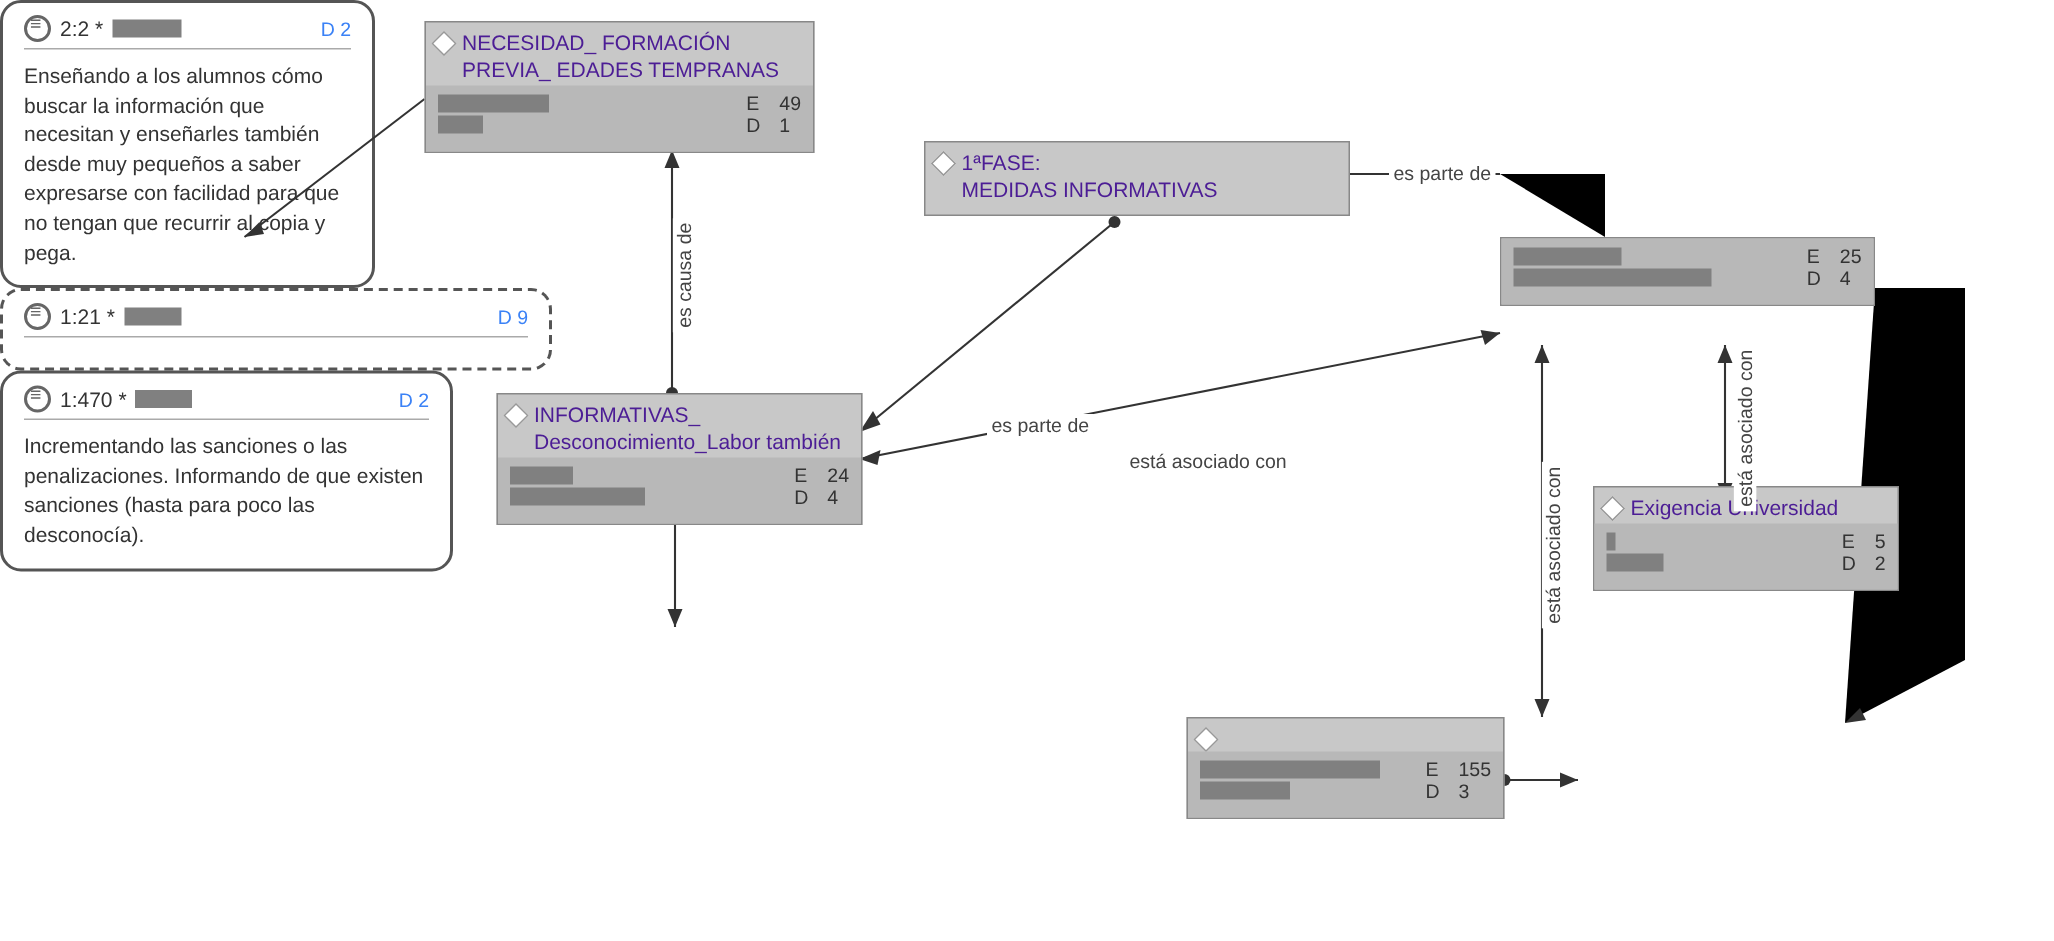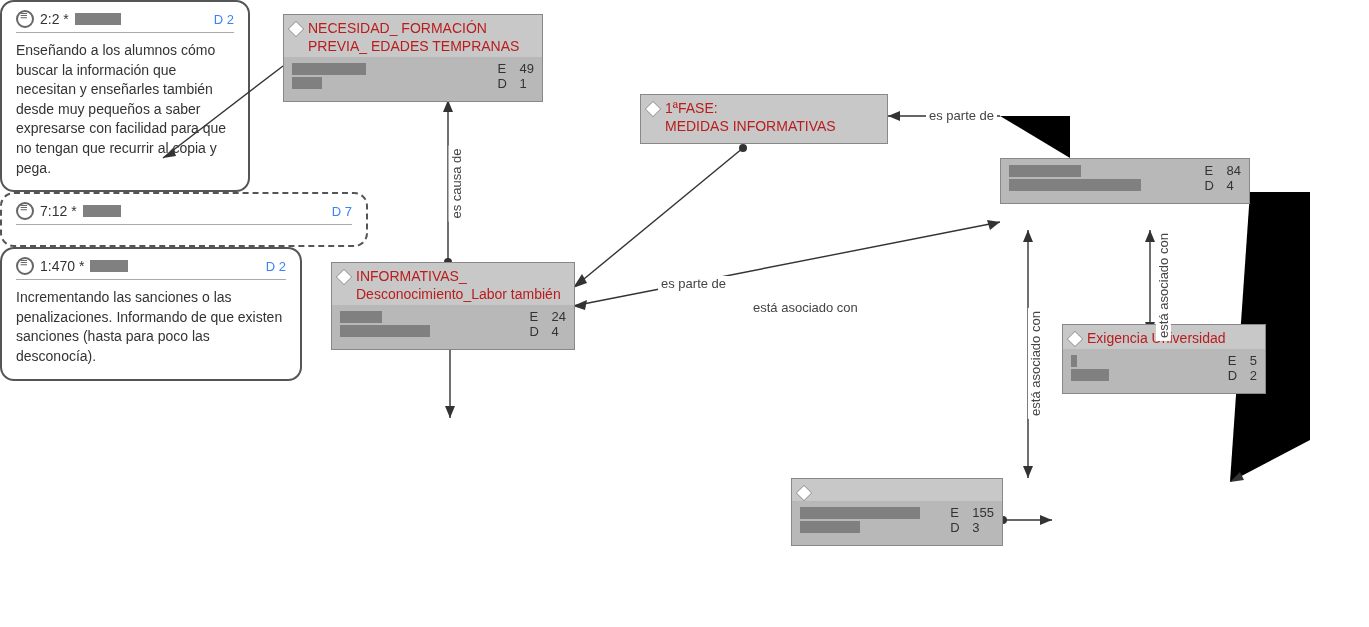--- a/index.html
+++ b/index.html
@@ -1,21 +1,21 @@
 <!DOCTYPE html>
 <html><head>
 <meta charset="utf-8">
 <style>
   *{box-sizing:border-box;margin:0;padding:0}
   body{font-family:"Segoe UI",Arial,sans-serif;background:#fff;position:relative;width:1369px;height:627px;overflow:hidden}
   .node{position:absolute;border:1px solid #888;background:#fff}
   .code-node{background:#c8c8c8}
   .code-header{display:flex;align-items:flex-start;padding:4px 6px 2px 6px;gap:6px}
   .diamond{width:12px;height:12px;transform:rotate(45deg);background:#fff;border:1px solid #999;flex:0 0 12px;margin-top:4px}
-  .code-title{font-size:14px;color:#b91c1c;line-height:1.3;font-weight:400;flex:1}
+  .code-title{font-size:14px;color:#4c1d95;line-height:1.3;font-weight:400;flex:1}
   .code-body{background:#b8b8b8;padding:4px 8px 6px 8px;position:relative;min-height:44px}
   .bar{height:12px;background:#808080;margin:2px 0}
   .metrics{position:absolute;right:8px;top:4px;font-size:13px;color:#333;text-align:left}
   .metric-row{display:flex;gap:10px}
   .metric-row span:first-child{width:12px}
   .quote-node{border:2px solid #555;border-radius:14px;padding:8px 14px 12px 14px;background:#fff}
   .quote-node.dashed{border-style:dashed}
   .quote-header{display:flex;align-items:center;gap:6px;border-bottom:1px solid #aaa;padding-bottom:4px;margin-bottom:8px}
   .quote-icon{width:18px;height:18px;border:2px solid #666;border-radius:50%;position:relative;flex:0 0 18px}
   .quote-icon::before{content:"≡";position:absolute;top:-4px;left:2px;font-size:13px;color:#666}
@@ -89,21 +89,21 @@
           <span>49</span>
         </div>
       <div class="metric-row">
           <span>D</span>
           <span>1</span>
         </div>
     </div>
   </div>
 </div>
 
-<div class="node code-node" style="left:640px;top:94px;width:248px">
+<div class="node code-node" style="left:616px;top:94px;width:284px">
   <div class="code-header" style="padding-bottom:8px">
     <div class="diamond"></div>
     <div class="code-title" style="white-space:pre-line">1ªFASE:
 MEDIDAS INFORMATIVAS</div>
   </div>
 </div>
 
 <div class="node code-node" style="left:331px;top:262px;width:244px">
   <div class="code-header">
     <div class="diamond"></div>
@@ -125,21 +125,21 @@
   </div>
 </div>
 
 <div class="node code-node" style="left:1000px;top:158px;width:250px">
   <div class="code-body">
     <div class="bar" style="width:72px"></div>
     <div class="bar" style="width:132px"></div>
     <div class="metrics">
       <div class="metric-row">
           <span>E</span>
-          <span>84</span>
+          <span>25</span>
         </div>
       <div class="metric-row">
           <span>D</span>
           <span>4</span>
         </div>
     </div>
   </div>
 </div>
 
 <div class="node code-node" style="left:1062px;top:324px;width:204px">
@@ -189,23 +189,23 @@
     <div class="quote-title">2:2 *</div>
     <div class="quote-bar"></div>
     <div class="quote-d">D  2</div>
   </div>
   <div class="quote-text">Enseñando a los alumnos cómo buscar la información que necesitan y enseñarles también desde muy pequeños a saber expresarse con facilidad para que no tengan que recurrir al copia y pega.</div>
 </div>
 
 <div class="quote-node dashed" style="left:296px;top:418px;width:368px">
   <div class="quote-header">
     <div class="quote-icon"></div>
-    <div class="quote-title">7:12 *</div>
+    <div class="quote-title">1:21 *</div>
     <div class="quote-bar" style="width:38px"></div>
-    <div class="quote-d">D  7</div>
+    <div class="quote-d">D  9</div>
   </div>
 </div>
 
 <div class="quote-node" style="left:1052px;top:456px;width:302px">
   <div class="quote-header">
     <div class="quote-icon"></div>
     <div class="quote-title">1:470 *</div>
     <div class="quote-bar" style="width:38px"></div>
     <div class="quote-d">D  2</div>
   </div>

